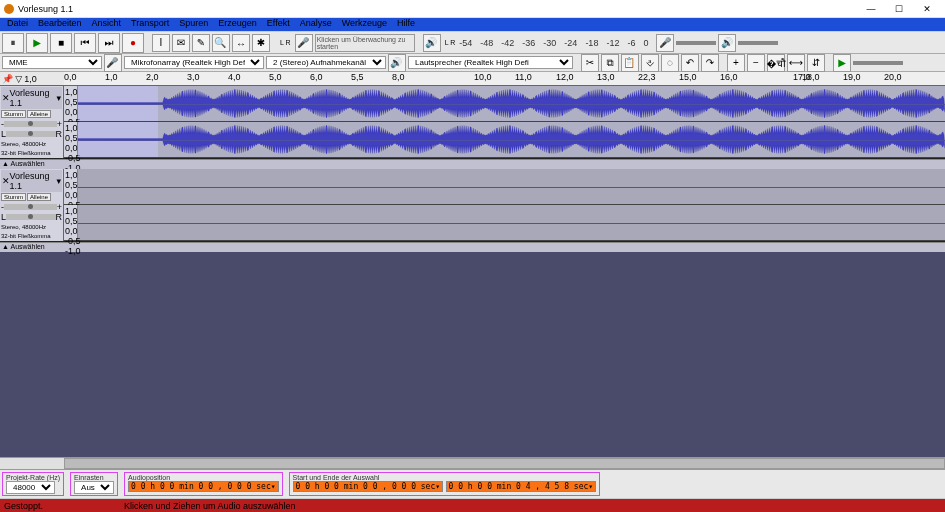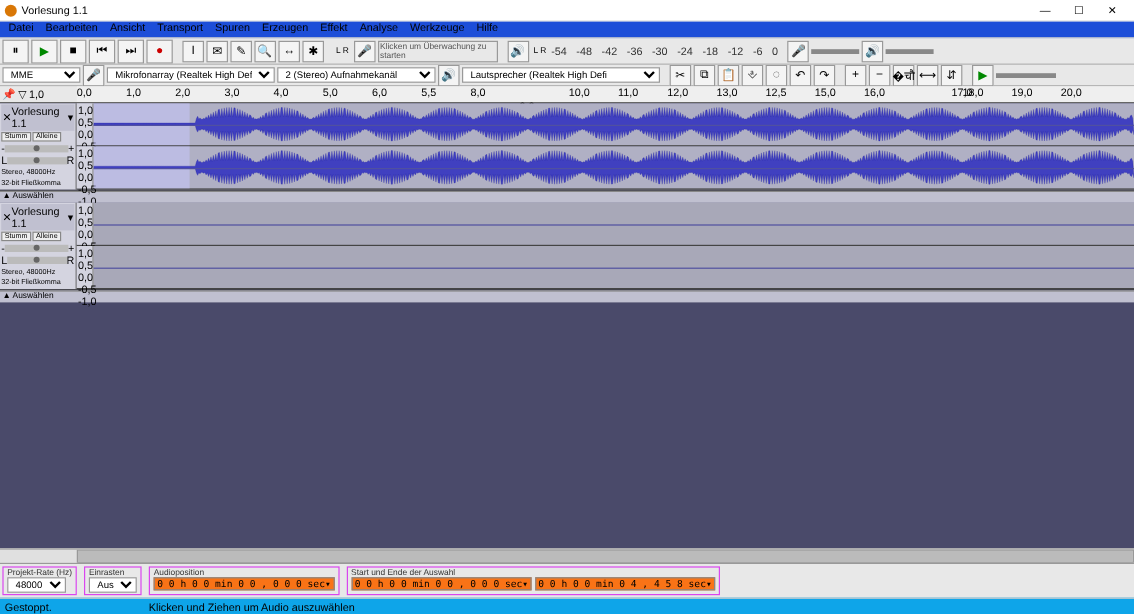--- a/index.html
+++ b/index.html
@@ -42,21 +42,21 @@
 .channel.empty { background: #a8a8b8; }
 .track-foot { height: 10px; background: #c0c0d0; font-size: 7px; padding: 0 2px; border-top: 1px solid #888; }
 .hscroll { height: 12px; background: #e0e0e0; display: flex; border-top: 1px solid #999; }
 .hscroll .pad { width: 64px; }
 .hscroll .bar { flex: 1; background: #d0d0d0; border: 1px solid #999; position: relative; }
 .hscroll .thumb { position: absolute; left: 0; width: 100%; top: 0; bottom: 0; background: #bbb; }
 .bottombar { background: #e8e8e8; border-top: 1px solid #999; padding: 2px; display: flex; gap: 6px; font-size: 8px; }
 .bbox { border: 1px solid #d946ef; padding: 1px 3px; }
 .bbox .lbl { font-size: 7px; color: #333; }
 .bbox .val { background: #f97316; border: 1px solid #888; padding: 0 2px; font-family: monospace; font-size: 8px; }
-.statusbar { height: 14px; background: #0ea5e9; border-top: 1px solid #ccc; display: flex; align-items: center; padding: 0 4px; font-size: 8px; }
+.statusbar { height: 14px; background: #b91c1c; border-top: 1px solid #ccc; display: flex; align-items: center; padding: 0 4px; font-size: 8px; }
 .statusbar .s1 { width: 120px; }
 svg.wf { width: 100%; height: 100%; }
 </style>
 </head>
 <body>
 
 <div class="titlebar">
   <div class="logo"></div>
   <div class="title">Vorlesung 1.1</div>
   <div class="winbtn">—</div>
@@ -113,24 +113,24 @@
       <span>0</span>
   </div>
   <div class="sep"></div>
   <div class="tbtn">🎤</div>
   <div style="width:40px;height:4px;background:#888"></div>
   <div class="tbtn">🔊</div>
   <div style="width:40px;height:4px;background:#888"></div>
 </div>
 
 <div class="toolbar" style="height:18px">
-  <select class="devselect" style="width:65px"><option>MME</option></select>
+  <select class="devselect" style="width:100px"><option>MME</option></select>
   <div class="tbtn">🎤</div>
   <select class="devselect" style="width:140px"><option>Mikrofonarray (Realtek High Def</option></select>
-  <select class="devselect" style="width:132px"><option>2 (Stereo) Aufnahmekanäl</option></select>
+  <select class="devselect" style="width:120px"><option>2 (Stereo) Aufnahmekanäl</option></select>
   <div class="tbtn">🔊</div>
   <select class="devselect" style="width:165px"><option>Lautsprecher (Realtek High Defi</option></select>
   <div class="sep"></div>
   <div class="tbtn">✂</div>
   <div class="tbtn">⧉</div>
   <div class="tbtn">📋</div>
   <div class="tbtn">⎀</div>
   <div class="tbtn">◌</div>
   <div class="tbtn">↶</div>
   <div class="tbtn">↷</div>
@@ -159,21 +159,21 @@
       <span style="left: 164px;">4,0</span>
       <span style="left: 205px;">5,0</span>
       <span style="left: 246px;">6,0</span>
       <span style="left: 287px;">5,5</span>
       <span style="left: 328px;">8,0</span>
       <span style="left: 369px; margin-top: 12px;">9,0</span>
       <span style="left: 410px;">10,0</span>
       <span style="left: 451px;">11,0</span>
       <span style="left: 492px;">12,0</span>
       <span style="left: 533px;">13,0</span>
-      <span style="left: 574px;">12,5</span>
+      <span style="left: 574px;">22,3</span>
       <span style="left: 615px;">15,0</span>
       <span style="left: 656px;">16,0</span>
       <span style="left: 697px; margin-left: 32px;">17,0</span>
       <span style="left: 738px;">18,0</span>
       <span style="left: 779px;">19,0</span>
       <span style="left: 820px;">20,0</span>
     </div>
 </div>
 
 <div class="tracks">

